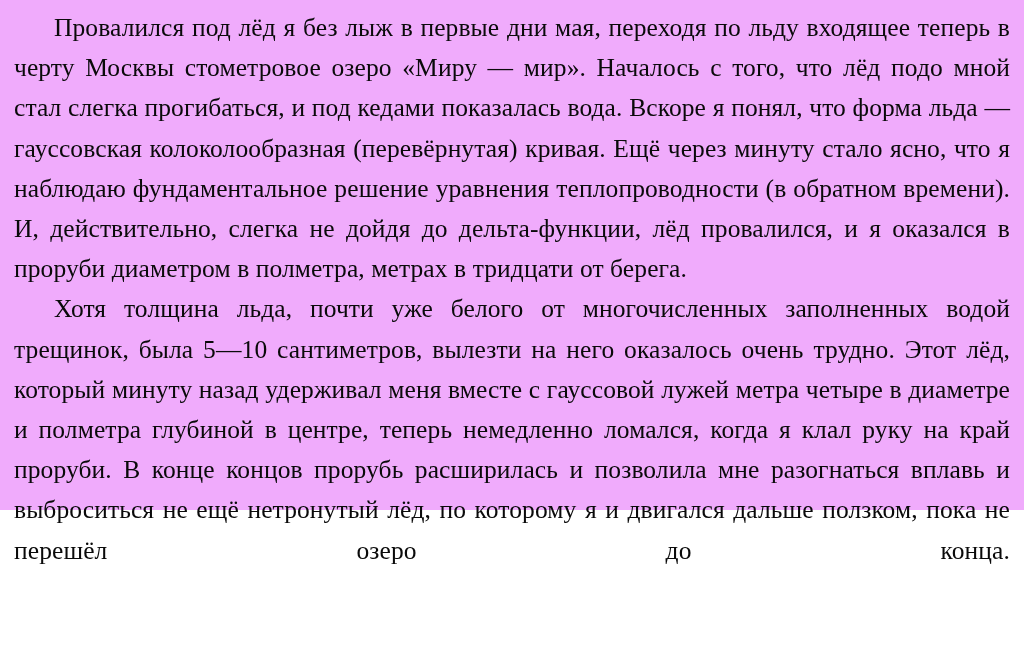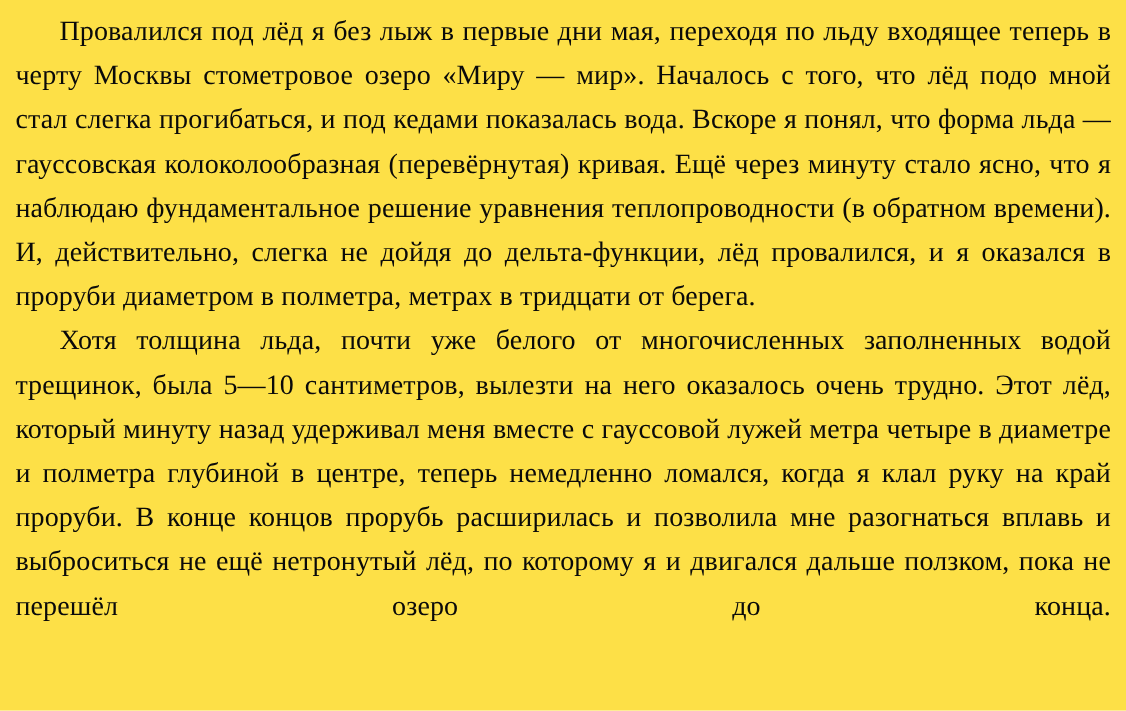--- a/index.html
+++ b/index.html
@@ -9,24 +9,24 @@
   }
   body {
     width: 1024px;
     height: 646px;
     overflow: hidden;
     font-family: "Liberation Serif", "DejaVu Serif", serif;
     color: #000000;
   }
   .page {
     width: 1024px;
-    height: 646px;
+    height: 510px;
     box-sizing: border-box;
     padding: 8px 14px 0 14px;
-    background: #fde047;
+    background: #f0abfc;
   }
   .body-text {
     font-size: 25.5px;
     line-height: 40.2px;
     text-align: justify;
     text-justify: inter-word;
     color: #0a0a0a;
     letter-spacing: 0.1px;
   }
   .para {

